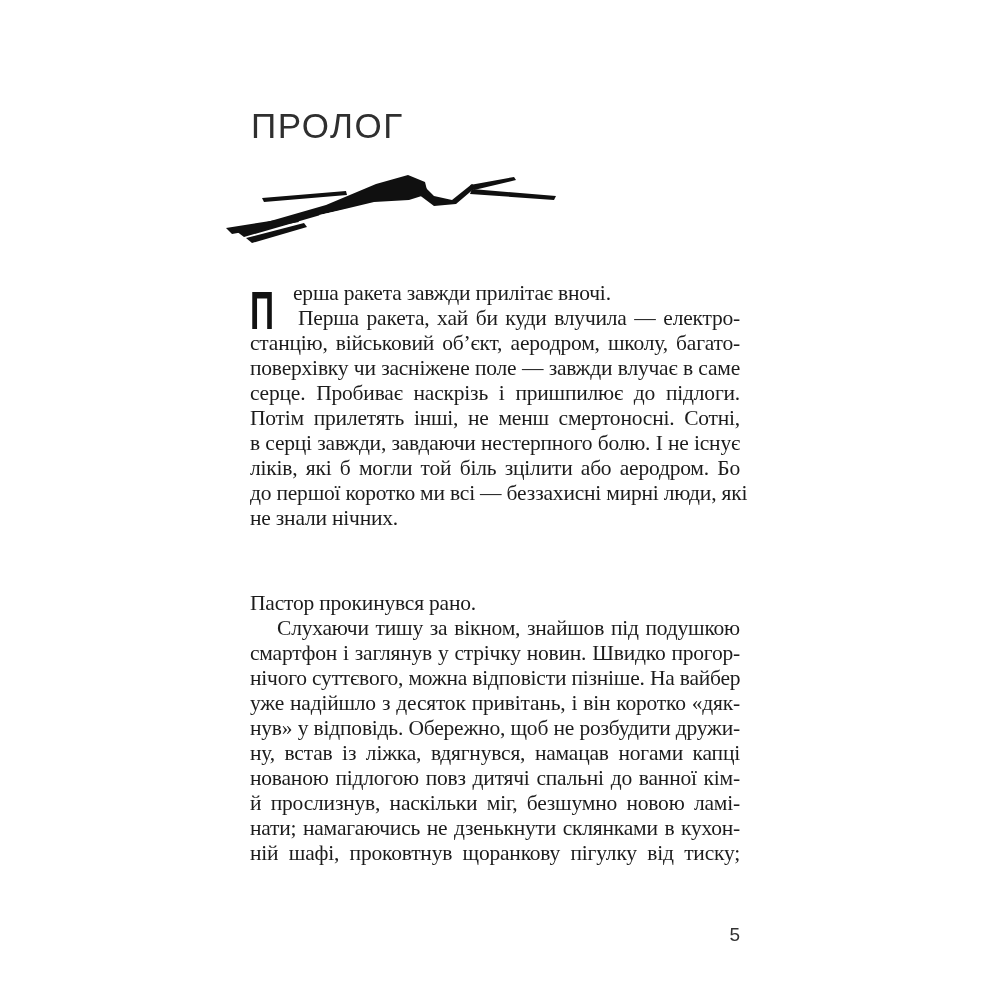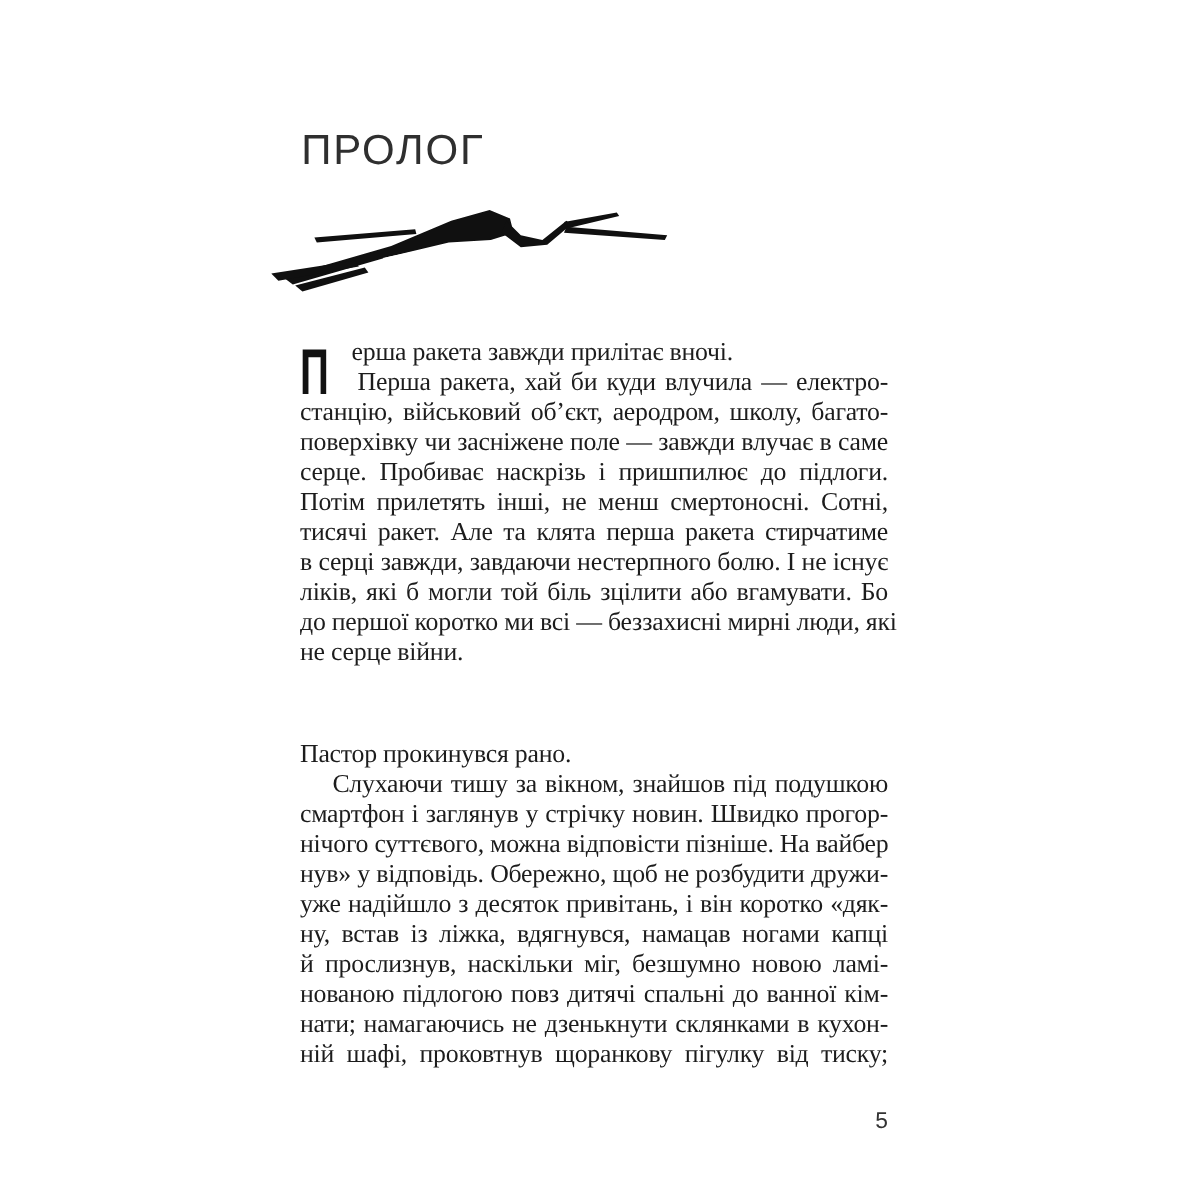--- a/index.html
+++ b/index.html
@@ -115,38 +115,37 @@
         <span>П</span>
       </span><span>ерша ракета завжди прилітає вночі.</span>
     </div>
 
     <div>
       <div class="jline indent-drop">Перша ракета, хай би куди влучила — електро-</div>
       <div class="jline">станцію, військовий об’єкт, аеродром, школу, багато-</div>
       <div class="jline">поверхівку чи засніжене поле — завжди влучає в саме</div>
       <div class="jline">серце. Пробиває наскрізь і пришпилює до підлоги.</div>
       <div class="jline">Потім прилетять інші, не менш смертоносні. Сотні,</div>
-      <div class="jline">тисячі ракет. Але та клята перша ракета стирчатиме</div>
       <div class="jline">в серці завжди, завдаючи нестерпного болю. І не існує</div>
-      <div class="jline">ліків, які б могли той біль зцілити або вгамувати. Бо</div>
+      <div class="jline">ліків, які б могли той біль зцілити або аеродром. Бо</div>
       <div class="jline">до першої коротко ми всі — беззахисні мирні люди, які</div>
-      <div class="line">не серце війни.</div>
+      <div class="line">не знали нічних.</div>
     </div>
 
     <div class="line para-gap">Пастор прокинувся рано.</div>
 
     <div>
       <div class="jline indent-par">Слухаючи тишу за вікном, знайшов під подушкою</div>
       <div class="jline">смартфон і заглянув у стрічку новин. Швидко прогор-</div>
       <div class="jline">нічого суттєвого, можна відповісти пізніше. На вайбер</div>
+      <div class="jline">уже надійшло з десяток привітань, і він коротко «дяк-</div>
       <div class="jline">нув» у відповідь. Обережно, щоб не розбудити дружи-</div>
-      <div class="jline">уже надійшло з десяток привітань, і він коротко «дяк-</div>
       <div class="jline">ну, встав із ліжка, вдягнувся, намацав ногами капці</div>
+      <div class="jline">нованою підлогою повз дитячі спальні до ванної кім-</div>
       <div class="jline">й прослизнув, наскільки міг, безшумно новою ламі-</div>
-      <div class="jline">нованою підлогою повз дитячі спальні до ванної кім-</div>
       <div class="jline">нати; намагаючись не дзенькнути склянками в кухон-</div>
       <div class="jline">ній шафі, проковтнув щоранкову пігулку від тиску;</div>
     </div>
 
   </div>
 
   <div class="page-number">5</div>
 
 </div>
 

